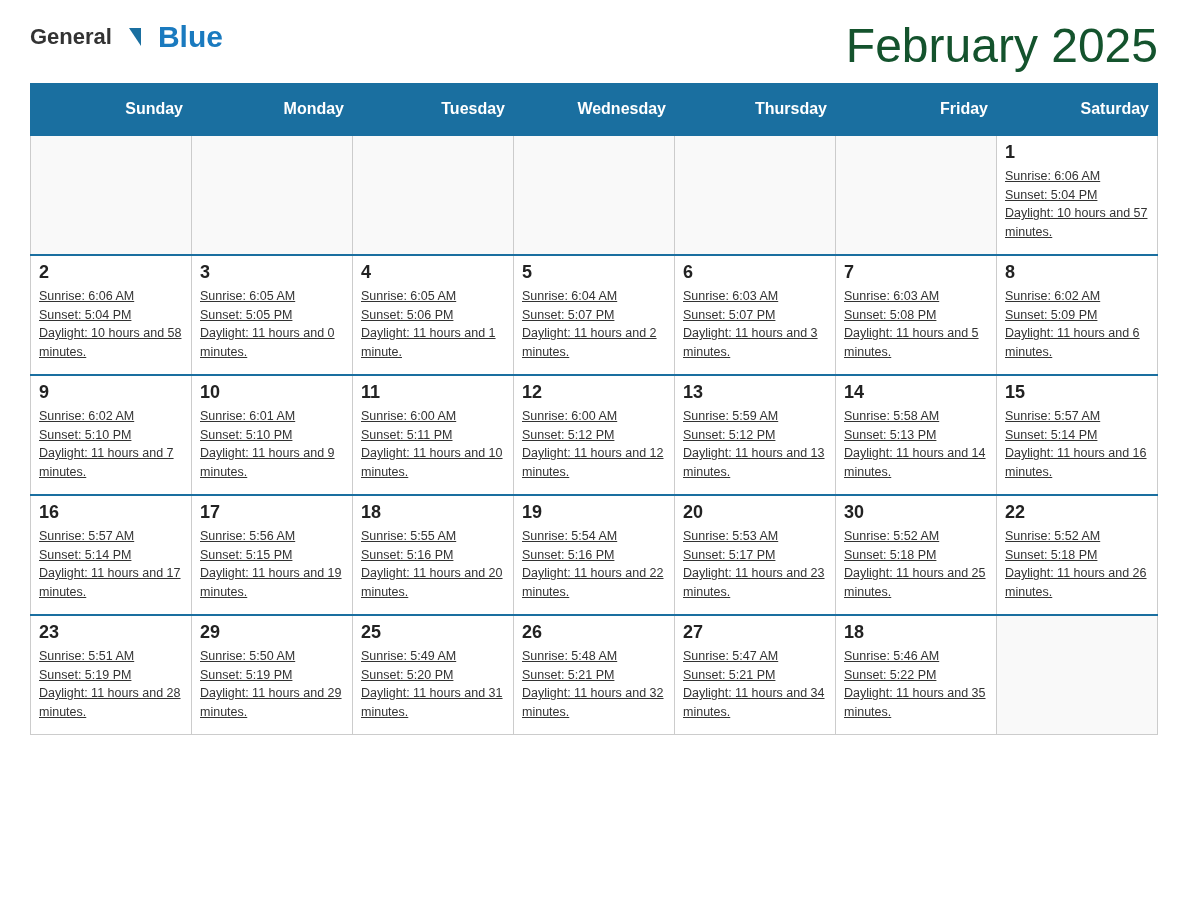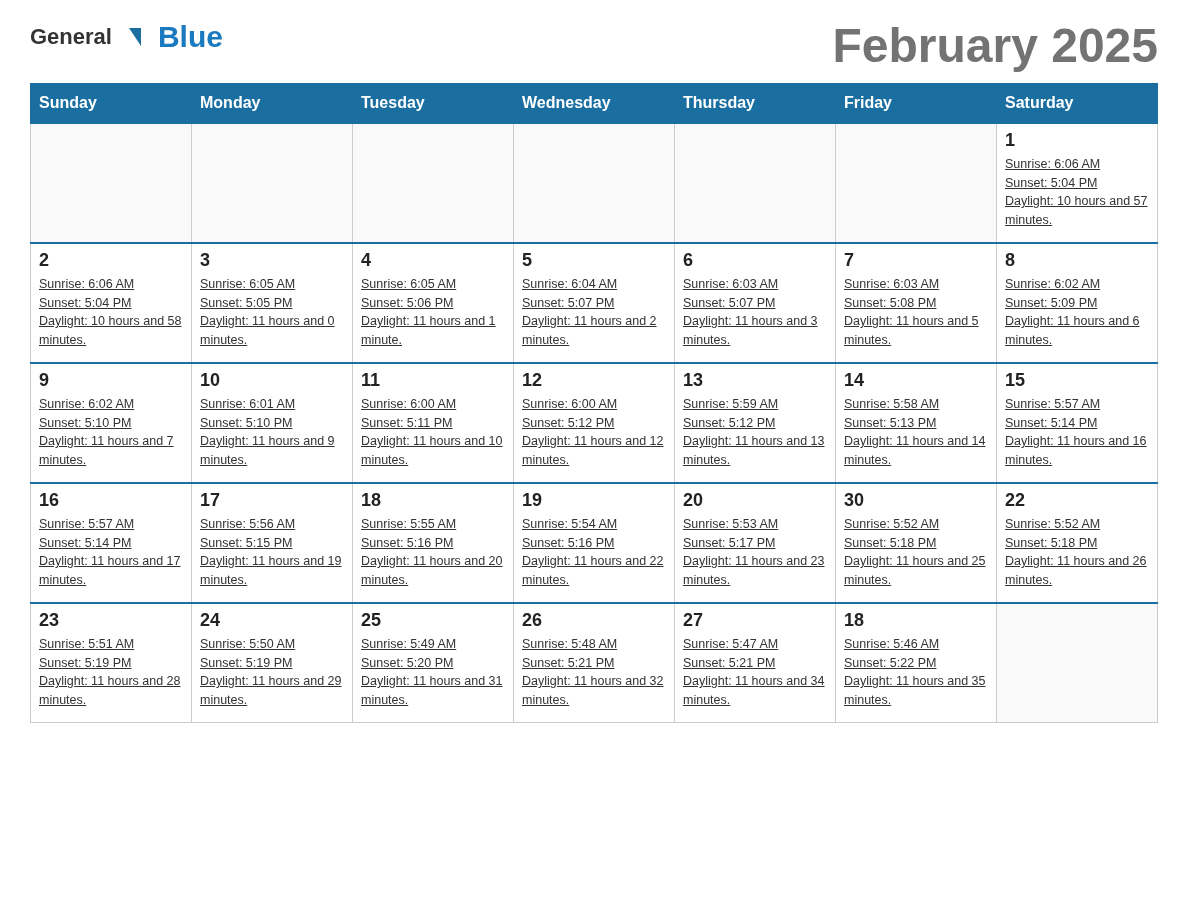--- a/index.html
+++ b/index.html
@@ -42,41 +42,41 @@
     .logo-blue-text {
       color: #1a7abf;
       font-size: 30px;
       font-weight: bold;
     }
     .title-block {
       text-align: right;
     }
     .month-title {
       font-size: 48px;
-      font-weight: bold;
-      color: #737373;
+      font-weight: normal;
+      color: #14532d;
       line-height: 1.1;
     }
     .location-title {
       font-size: 20px;
       color: #444;
       margin-top: 4px;
     }
     .calendar {
       width: 100%;
       border-collapse: collapse;
       margin-top: 10px;
     }
     .calendar thead th {
       background-color: #1a6fa0;
       color: #fff;
       font-size: 16px;
       font-weight: bold;
-      padding: 10px 8px;
-      text-align: left;
+      padding: 16px 8px;
+      text-align: right;
       border: 1px solid #1a6fa0;
     }
     .calendar tbody td {
       vertical-align: top;
       border: 1px solid #ccc;
       padding: 6px 8px;
       width: 14.28%;
       min-height: 110px;
       height: 120px;
     }
@@ -229,21 +229,21 @@
           <div class="day-number">22</div>
           <div class="day-info">Sunrise: 5:52 AM<br>Sunset: 5:18 PM<br>Daylight: 11 hours and 26 minutes.</div>
         </td>
       </tr>
       <tr>
         <td>
           <div class="day-number">23</div>
           <div class="day-info">Sunrise: 5:51 AM<br>Sunset: 5:19 PM<br>Daylight: 11 hours and 28 minutes.</div>
         </td>
         <td>
-          <div class="day-number">24</div>
+          <div class="day-number">29</div>
           <div class="day-info">Sunrise: 5:50 AM<br>Sunset: 5:19 PM<br>Daylight: 11 hours and 29 minutes.</div>
         </td>
         <td>
           <div class="day-number">25</div>
           <div class="day-info">Sunrise: 5:49 AM<br>Sunset: 5:20 PM<br>Daylight: 11 hours and 31 minutes.</div>
         </td>
         <td>
           <div class="day-number">26</div>
           <div class="day-info">Sunrise: 5:48 AM<br>Sunset: 5:21 PM<br>Daylight: 11 hours and 32 minutes.</div>
         </td>

